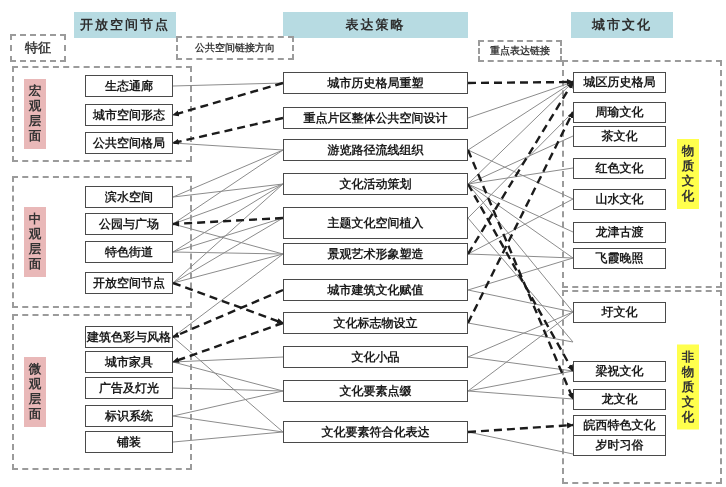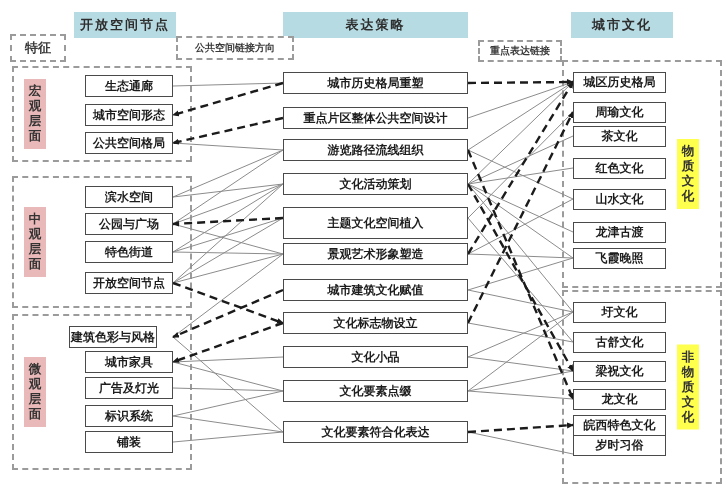--- a/index.html
+++ b/index.html
@@ -125,21 +125,21 @@
     <div class="group" style="left: 562px; top: 290px; width: 156px; height: 190px;">
       <div class="vlabel yellow">非物质文化</div>
     </div>
     <div class="node" style="left: 85px; top: 75px; width: 88px; height: 22px;">生态通廊</div>
     <div class="node" style="left: 85px; top: 104px; width: 88px; height: 22px;">城市空间形态</div>
     <div class="node" style="left: 85px; top: 132px; width: 88px; height: 22px;">公共空间格局</div>
     <div class="node" style="left: 85px; top: 186px; width: 88px; height: 22px;">滨水空间</div>
     <div class="node" style="left: 85px; top: 213px; width: 88px; height: 22px;">公园与广场</div>
     <div class="node" style="left: 85px; top: 241px; width: 88px; height: 22px;">特色街道</div>
     <div class="node" style="left: 85px; top: 272px; width: 88px; height: 22px;">开放空间节点</div>
-    <div class="node" style="left: 69px; top: 326px; width: 88px; height: 22px;">建筑色彩与风格</div>
+    <div class="node" style="left: 85px; top: 326px; width: 88px; height: 22px;">建筑色彩与风格</div>
     <div class="node" style="left: 85px; top: 351px; width: 88px; height: 22px;">城市家具</div>
     <div class="node" style="left: 85px; top: 377px; width: 88px; height: 22px;">广告及灯光</div>
     <div class="node" style="left: 85px; top: 405px; width: 88px; height: 22px;">标识系统</div>
     <div class="node" style="left: 85px; top: 431px; width: 88px; height: 22px;">铺装</div>
     <div class="node" style="left: 283px; top: 72px; width: 185px; height: 22px;">城市历史格局重塑</div>
     <div class="node" style="left: 283px; top: 107px; width: 185px; height: 22px;">重点片区整体公共空间设计</div>
     <div class="node" style="left: 283px; top: 139px; width: 185px; height: 22px;">游览路径流线组织</div>
     <div class="node" style="left: 283px; top: 173px; width: 185px; height: 22px;">文化活动策划</div>
     <div class="node" style="left: 283px; top: 207px; width: 185px; height: 32px;">主题文化空间植入</div>
     <div class="node" style="left: 283px; top: 243px; width: 185px; height: 22px;">景观艺术形象塑造</div>
@@ -149,18 +149,17 @@
     <div class="node" style="left: 283px; top: 380px; width: 185px; height: 22px;">文化要素点缀</div>
     <div class="node" style="left: 283px; top: 421px; width: 185px; height: 22px;">文化要素符合化表达</div>
     <div class="node" style="left: 573px; top: 71.5px; width: 93px; height: 21px;">城区历史格局</div>
     <div class="node" style="left: 573px; top: 101.5px; width: 93px; height: 21px;">周瑜文化</div>
     <div class="node" style="left: 573px; top: 125.5px; width: 93px; height: 21px;">茶文化</div>
     <div class="node" style="left: 573px; top: 157.5px; width: 93px; height: 21px;">红色文化</div>
     <div class="node" style="left: 573px; top: 188.5px; width: 93px; height: 21px;">山水文化</div>
     <div class="node" style="left: 573px; top: 221.5px; width: 93px; height: 21px;">龙津古渡</div>
     <div class="node" style="left: 573px; top: 247.5px; width: 93px; height: 21px;">飞霞晚照</div>
     <div class="node" style="left: 573px; top: 301.5px; width: 93px; height: 21px;">圩文化</div>
-    <div class="node" style="left: 573px; top: 331.5px; width: 93px; height: 21px;">古舒文化</div>
     <div class="node" style="left: 573px; top: 388.5px; width: 93px; height: 21px;">龙文化</div>
     <div class="node" style="left: 573px; top: 360.5px; width: 93px; height: 21px;">梁祝文化</div>
     <div class="node" style="left: 573px; top: 414.5px; width: 93px; height: 21px;">皖西特色文化</div>
     <div class="node" style="left: 573px; top: 435px; width: 93px; height: 21px;">岁时习俗</div>
   </div>
 
 </body></html>

